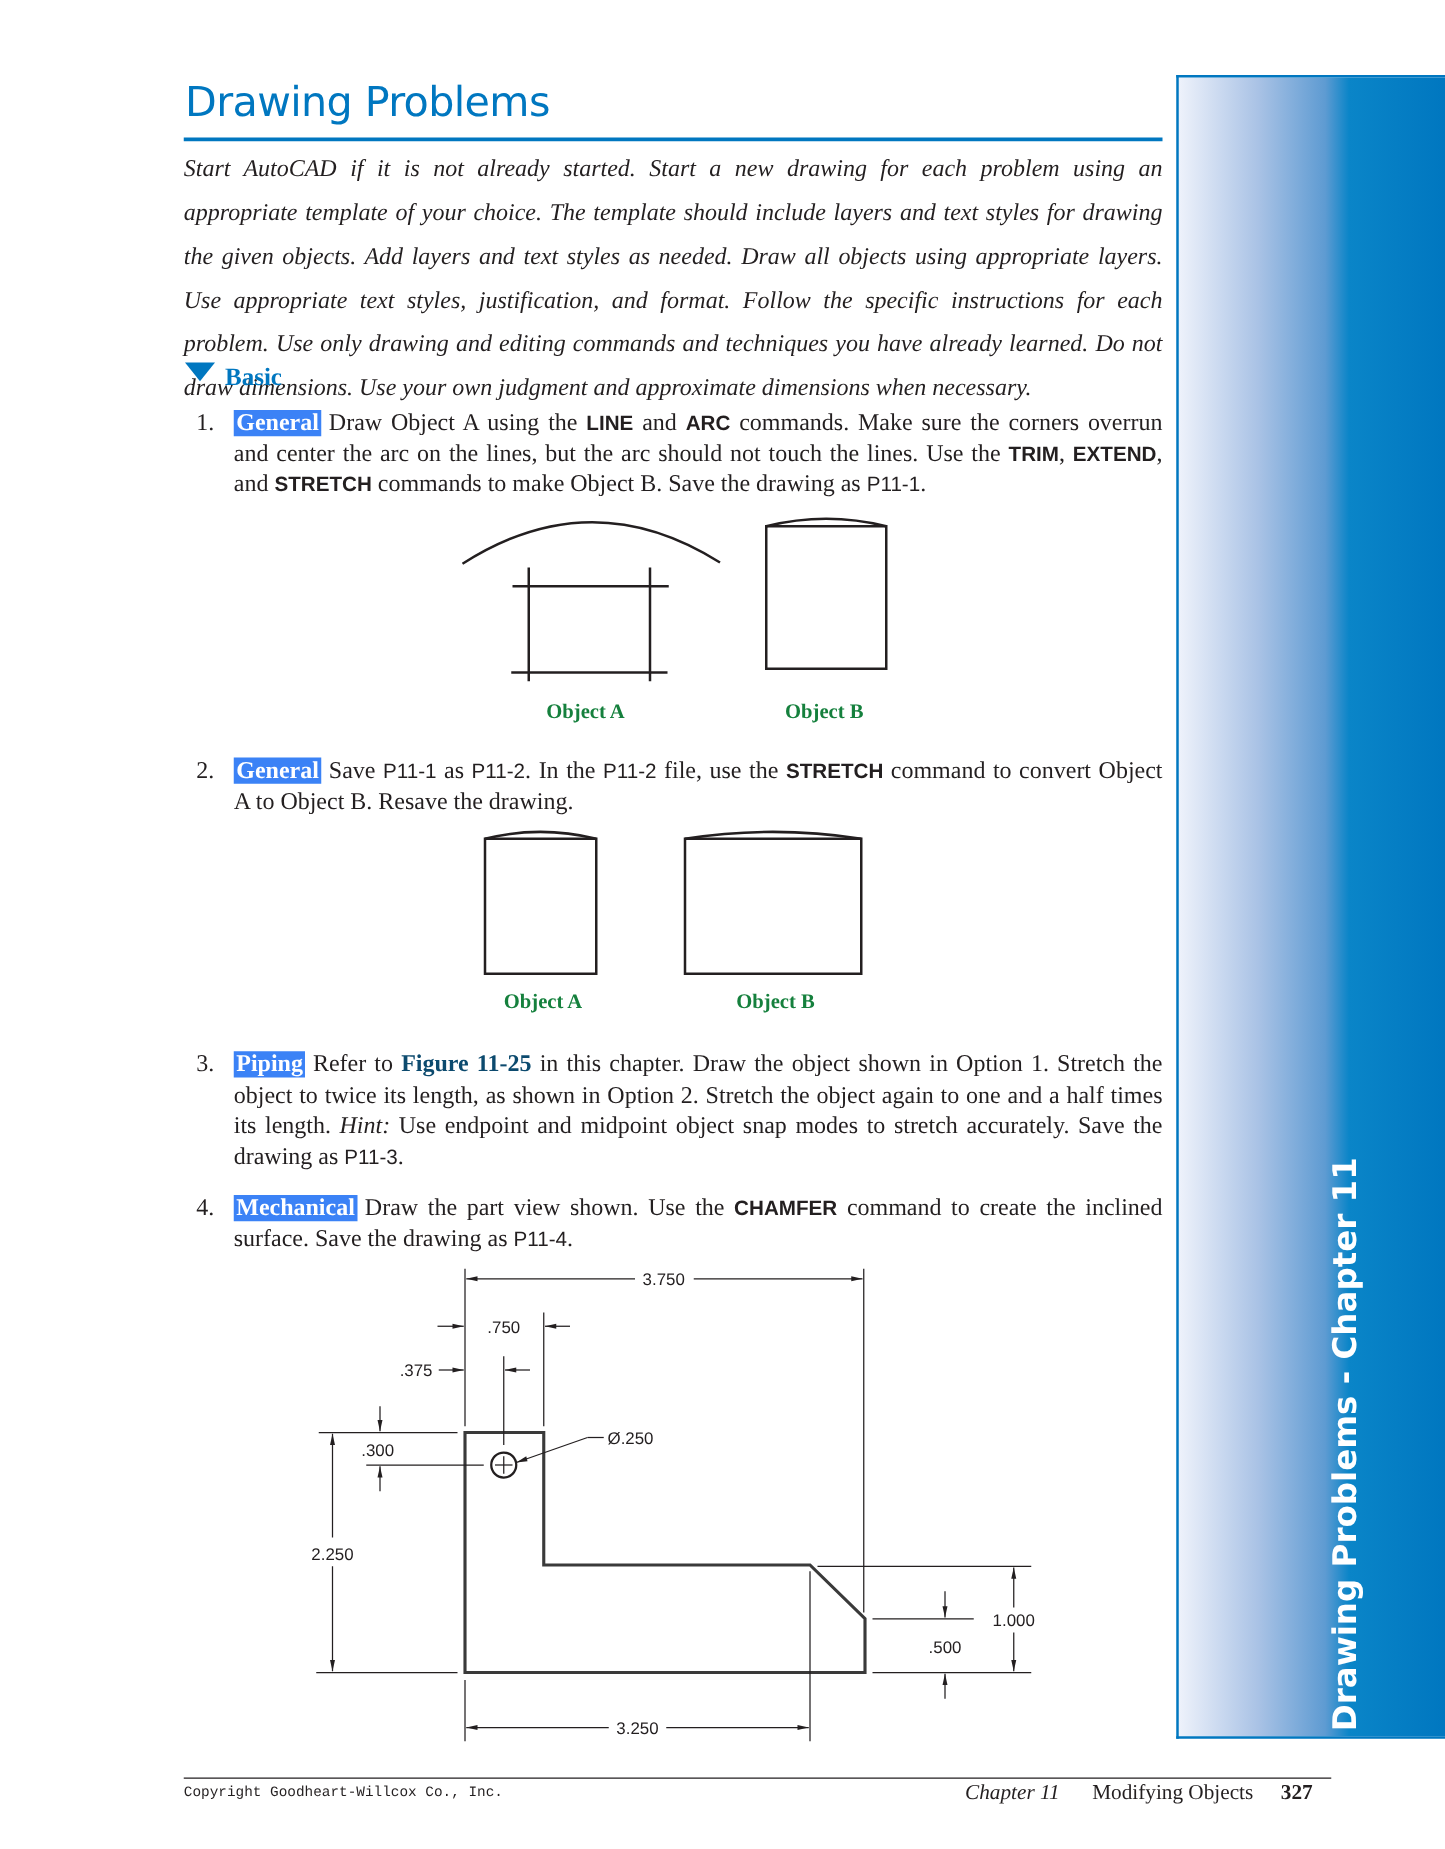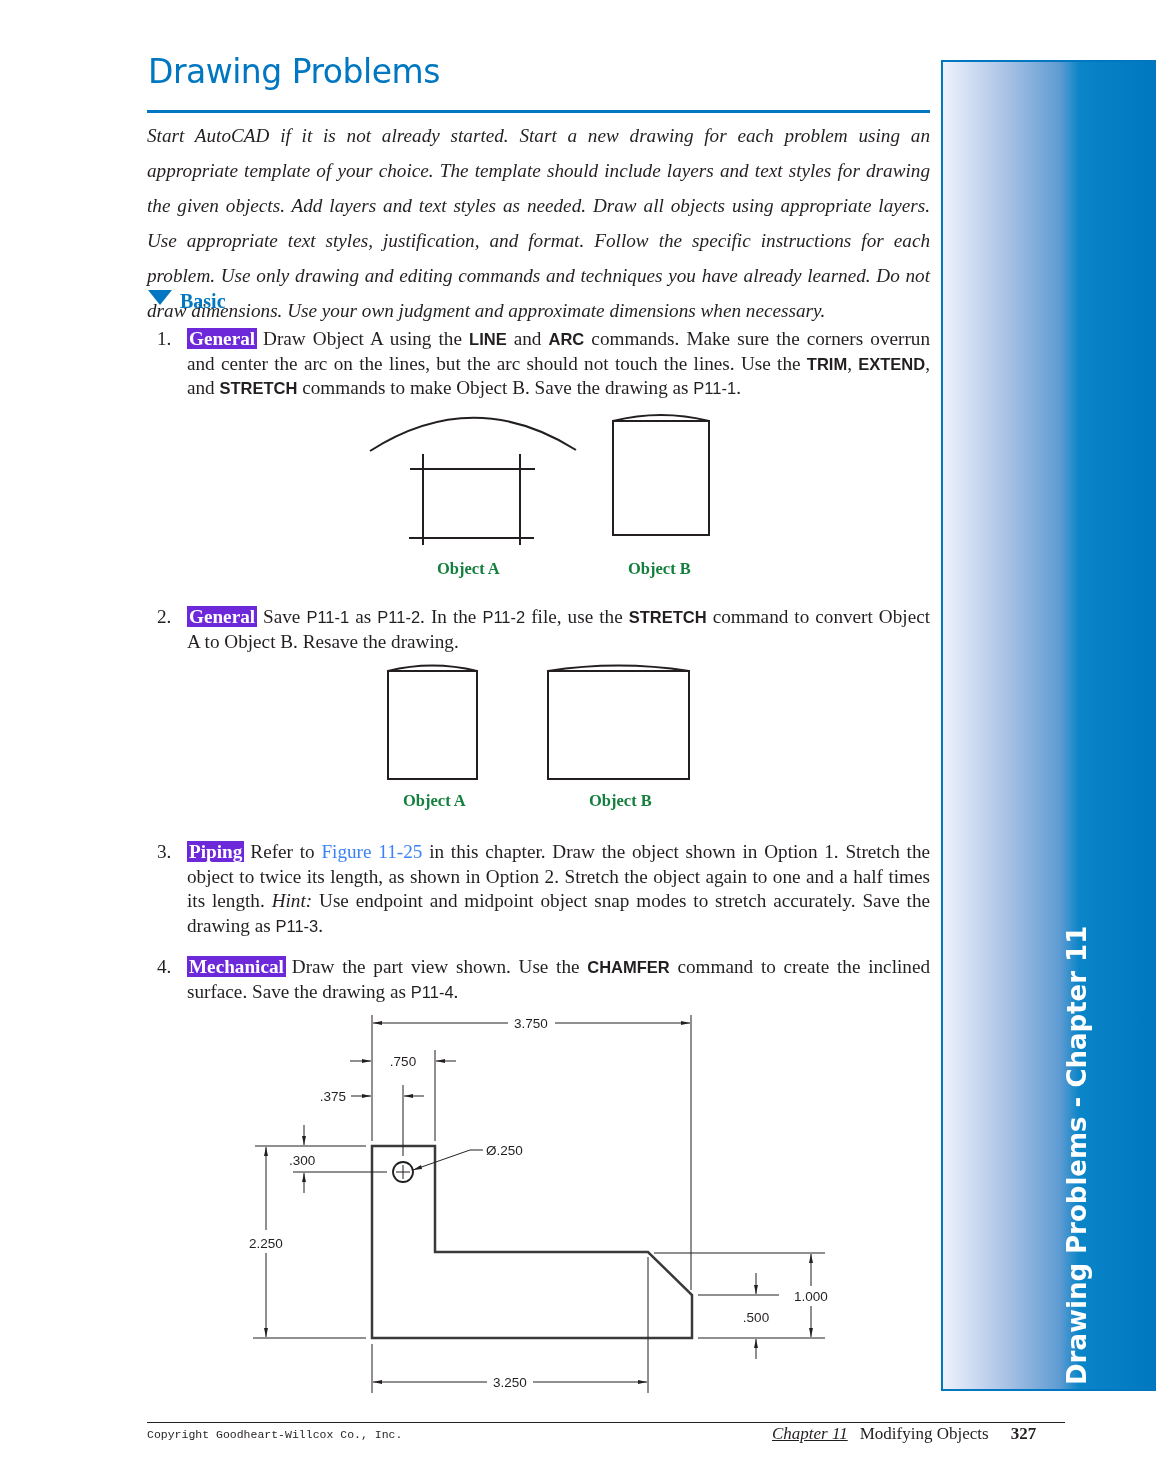--- a/index.html
+++ b/index.html
@@ -1,37 +1,37 @@
 <!DOCTYPE html>
 <html><head>
 <meta charset="utf-8">
 <style>
   html, body { margin:0; padding:0; background:#ffffff; }
   body { width:1156px; height:1479px; position:relative; overflow:hidden; font-family:"Liberation Serif", serif; color:#231f20; }
   .abs { position:absolute; }
-  .title { left:148px; top:52px; font-family:"DejaVu Sans", sans-serif; font-size:33px; color:#0077c0; letter-spacing:-0.5px; }
+  .title { left:148px; top:62px; font-family:"DejaVu Sans", sans-serif; font-size:33px; color:#0077c0; letter-spacing:-0.5px; }
   .title-rule { left:147px; top:110px; width:783px; height:3px; background:#0077c0; }
   .intro { left:147px; top:118px; width:783px; font-style:italic; font-size:19.2px; line-height:35px; text-align:justify; }
   .section { left:148px; top:290px; font-size:20px; font-weight:bold; color:#0077c0; }
   .section .tri { display:inline-block; width:0; height:0; border-left:12px solid transparent; border-right:12px solid transparent; border-top:15px solid #0077c0; margin-right:8px; vertical-align:3px; }
   .prob { left:157px; width:773px; font-size:19.2px; line-height:24.6px; text-align:justify; }
   .prob .num { position:absolute; left:0; top:0; }
   .prob .body { margin-left:30px; display:block; }
-  .tag { background:#6d28d9; color:#ffffff; font-weight:bold; padding:0 2px; margin-right:6px; }
+  .tag { background:#3b82f6; color:#ffffff; font-weight:bold; padding:0 2px; margin-right:6px; }
   .cmd { font-family:"Liberation Sans", sans-serif; font-weight:bold; font-size:16.5px; }
   .file { font-family:"Liberation Sans", sans-serif; font-size:16.5px; }
-  .link { color:#3b82f6; font-weight:normal; }
+  .link { color:#0c4a6e; font-weight:bold; }
   .cap { font-weight:bold; color:#15803d; font-size:16.5px; }
   svg text.dim { font-family:"Liberation Sans", sans-serif; font-size:13.5px; fill:#231f20; }
   .sidebar { left:941px; top:60px; width:215px; height:1331px; border-left:2px solid #0077c0; border-top:2px solid #0077c0; border-bottom:2px solid #0077c0; background:linear-gradient(to right, #eef2fb 0%, #a9c2e5 30%, #5e9bd2 55%, #0a85c8 64%, #0077c0 100%); box-sizing:border-box; }
   .side-text { position:absolute; left:1062px; top:1385px; transform-origin:0 0; transform:rotate(-90deg); font-family:"DejaVu Sans", sans-serif; font-weight:bold; font-size:26px; color:#ffffff; white-space:nowrap; }
   .foot-rule { left:147px; top:1422px; width:918px; height:1px; background:#231f20; }
   .foot-left { left:147px; top:1428px; font-family:Liberation Mono, monospace; font-size:11.5px; }
   .foot-right { left:772px; top:1424px; font-size:17px; }
-  .foot-right .ch { font-style:italic; margin-right:12px;text-decoration:underline; }
+  .foot-right .ch { font-style:italic; margin-right:26px; }
   .foot-right .pg { font-weight:bold; margin-left:22px;margin-top:14px; }
 </style>
 </head>
 <body>
 
 <div class="abs title">Drawing Problems</div>
 <div class="abs title-rule"></div>
 <div class="abs intro">Start AutoCAD if it is not already started. Start a new drawing for each problem using an appropriate template of your choice. The template should include layers and text styles for drawing the given objects. Add layers and text styles as needed. Draw all objects using appropriate layers. Use appropriate text styles, justification, and format. Follow the specific instructions for each problem. Use only drawing and editing commands and techniques you have already learned. Do not draw dimensions. Use your own judgment and approximate dimensions when necessary.</div>
 
 <div class="abs section">

